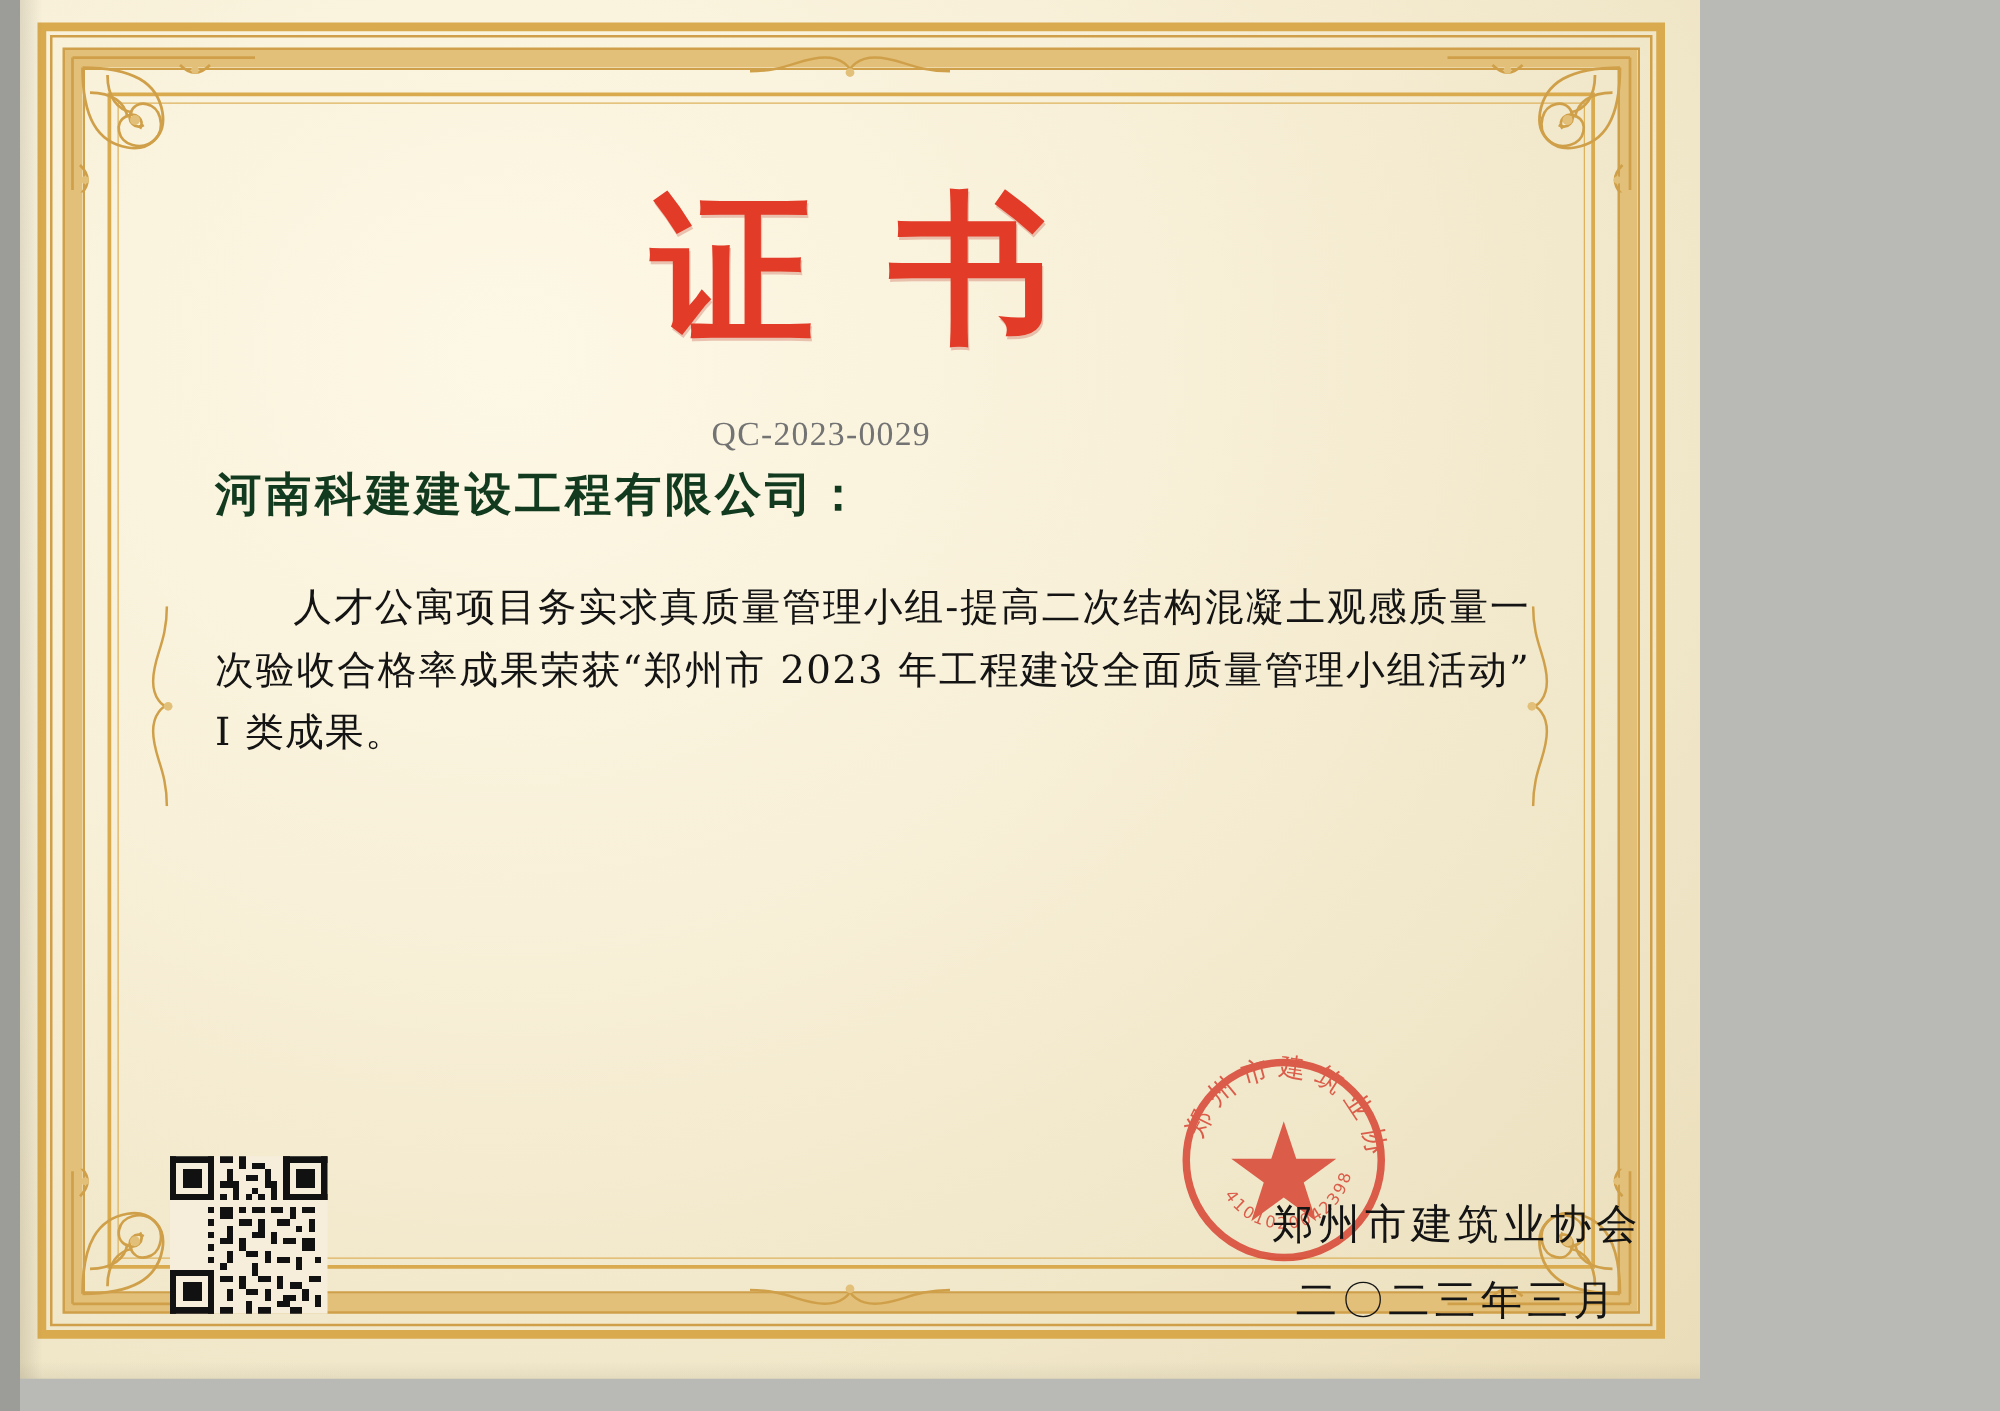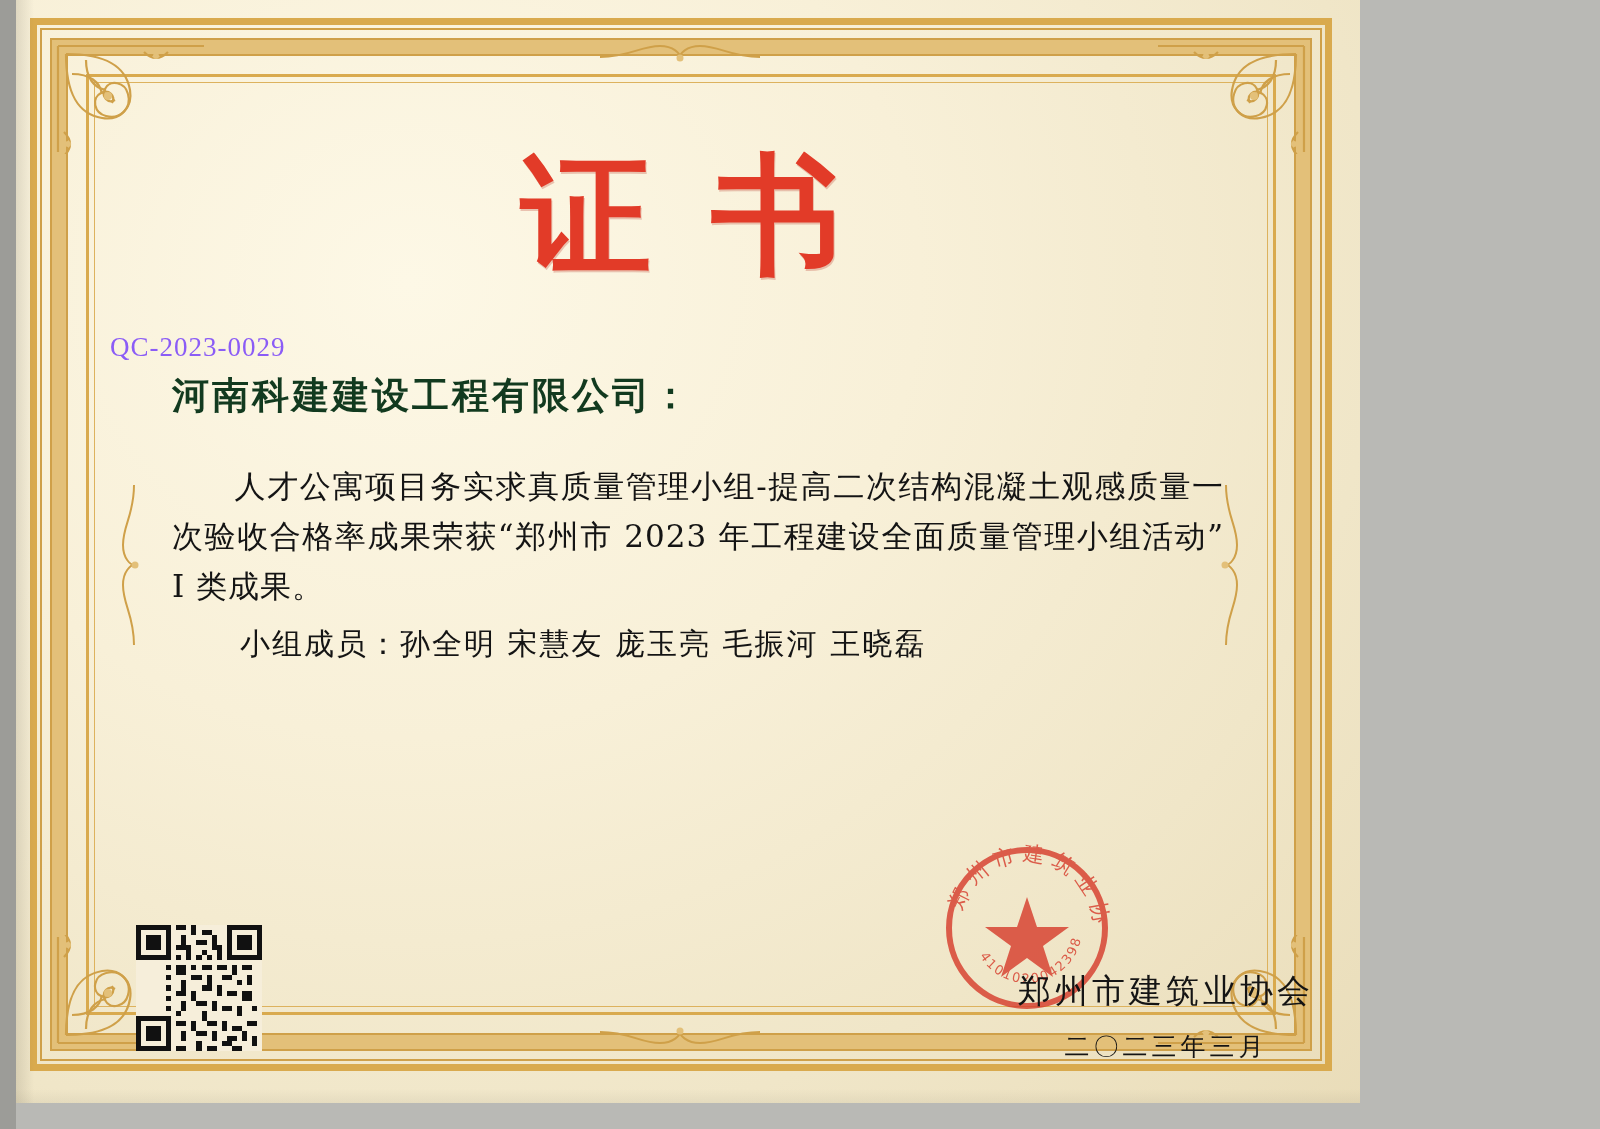--- a/index.html
+++ b/index.html
@@ -126,25 +126,25 @@
     font-weight: bold;
     font-size: 130px;
     letter-spacing: 60px;
     text-indent: 60px;
     line-height: 1.0;
     text-shadow: 1px 2px 0 rgba(180,40,25,0.25);
   }
 
   #cert-number {
     margin-top: 52px;
-    text-align: left;
+    text-align: center;
     padding-right: 48px;
     font-family: "Liberation Serif", serif;
     font-size: 27px;
-    color: #8b5cf6;
+    color: #737373;
     letter-spacing: 1px;
   }
 
   #recipient {
     margin-top: 8px;
     margin-left: 62px;
     font-family: "DejaVu Serif", serif;
     font-weight: bold;
     font-size: 37px;
     color: #123a1f;
@@ -195,21 +195,21 @@
     text-align: center;
     font-family: "DejaVu Serif", serif;
     color: #141414;
   }
   #org-name {
     font-size: 33px;
     letter-spacing: 4px;
   }
   #issue-date {
     margin-top: 16px;
-    font-size: 25px;
+    font-size: 33px;
     letter-spacing: 4px;
   }
 
   
   #seal {
     position: absolute;
     right: 242px;
     bottom: 110px;
     width: 182px;
     height: 182px;
@@ -340,21 +340,20 @@
   <div id="content">
 
     <div id="title">证书</div>
 
     <div id="cert-number">QC-2023-0029</div>
 
     <div id="recipient">河南科建建设工程有限公司：</div>
 
     <div id="body-text"><span class="indent"></span><span>人才公寓项目务实求真质量管理小组-提高二次结构混凝土观感质量一次验收合格率成果荣获“郑州市 2023 年工程建设全面质量管理小组活动” I 类成果。</span></div>
 
-    <div class="members-line"><span>小组成员：</span><span>孙全明  宋慧友  庞玉亮  毛振河  王晓磊</span></div>
 
 
   </div>
 
   <div id="qr-code">
     <svg width="126" height="126" viewBox="0 0 25 25" shape-rendering="crispEdges">
       <rect width="25" height="25" fill="#f6eeda"></rect>
       <g fill="#111111">
 
         <rect x="0" y="0" width="7" height="1"></rect>

